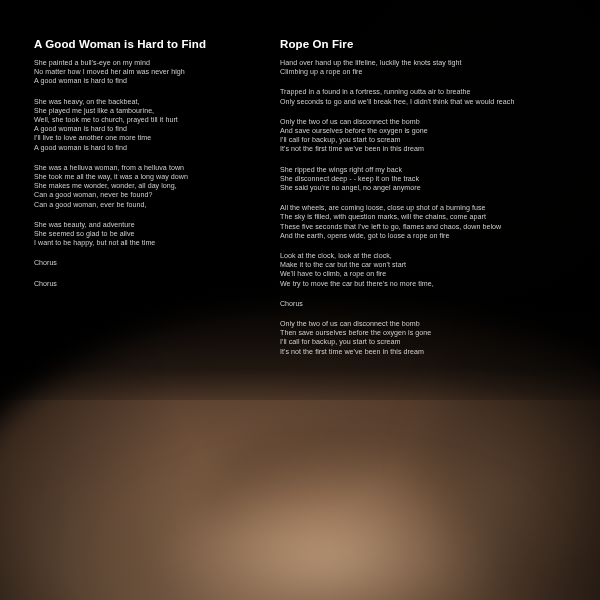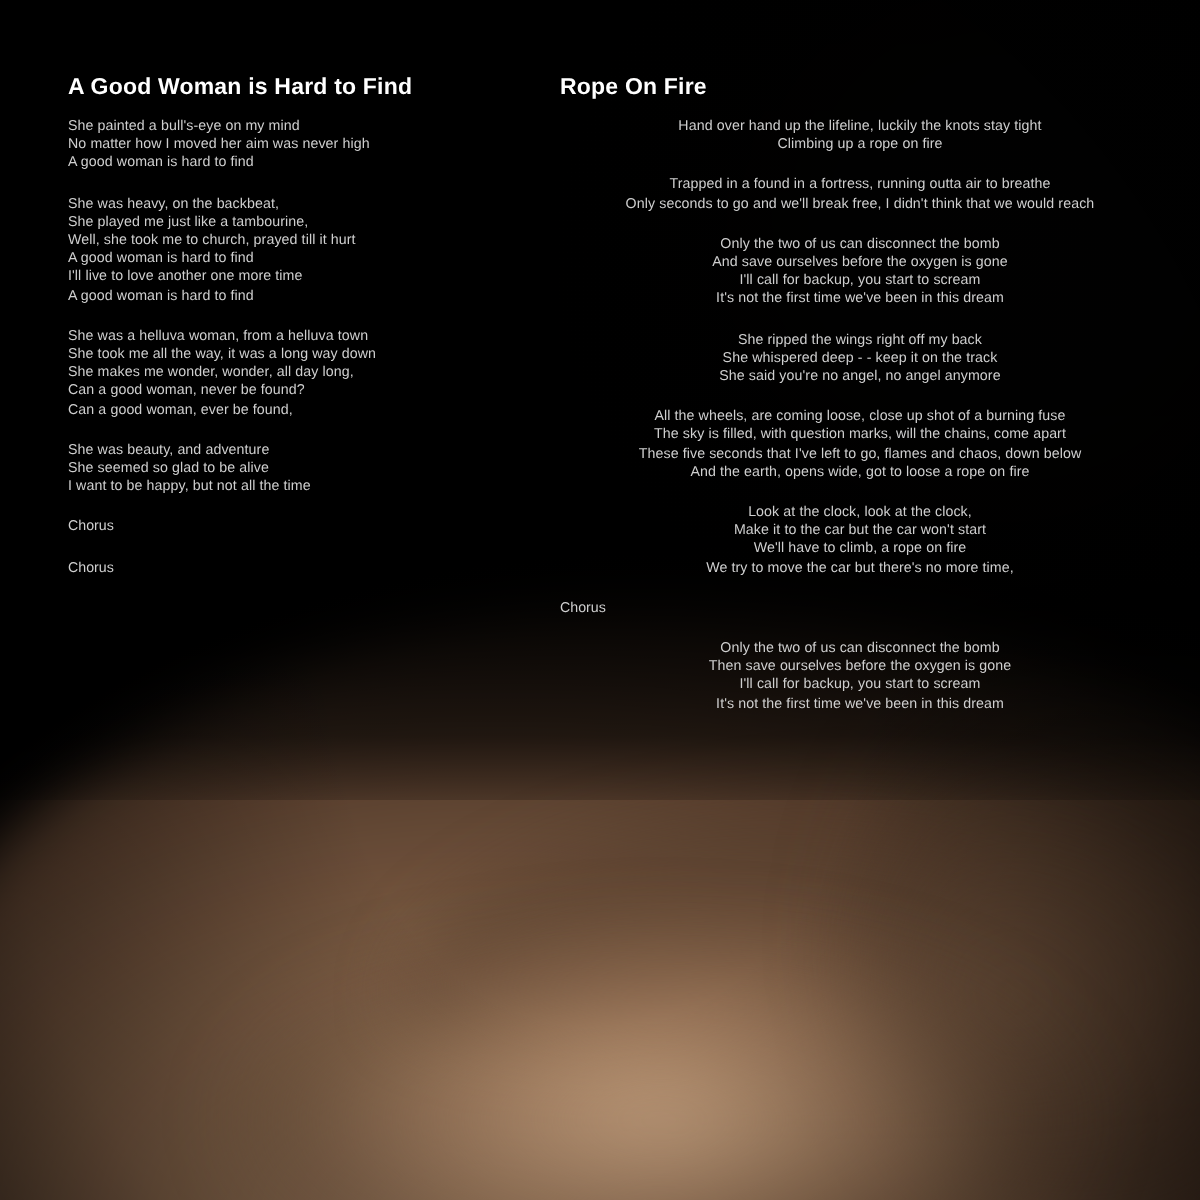--- a/index.html
+++ b/index.html
@@ -117,21 +117,21 @@
   .stanza {
     margin-bottom: 11px;
   }
   .line {
     font-size: 7.1px;
     line-height: 9.2px;
     color: #cfcfcf;
     white-space: nowrap;
     letter-spacing: 0.05px;
   }
-  .col-right .line { font-size: 7.1px; text-align: center; }
+  .col-right .line { font-size: 7.1px; }
   .chorus-line {
     font-size: 7.1px;
     line-height: 9.2px;
     color: #cfcfcf;
   }
 </style>
 </head>
 <body>
 
 <div id="page">
@@ -205,21 +205,21 @@
 
       <div class="stanza">
         <div class="line">Only the two of us can disconnect the bomb</div>
         <div class="line">And save ourselves before the oxygen is gone</div>
         <div class="line">I'll call for backup, you start to scream</div>
         <div class="line">It's not the first time we've been in this dream</div>
       </div>
 
       <div class="stanza">
         <div class="line">She ripped the wings right off my back</div>
-        <div class="line">She whispered deep - - keep it on the track</div>
+        <div class="line">She disconnect deep - - keep it on the track</div>
         <div class="line">She said you're no angel, no angel anymore</div>
       </div>
 
       <div class="stanza">
         <div class="line">All the wheels, are coming loose, close up shot of a burning fuse</div>
         <div class="line">The sky is filled, with question marks, will the chains, come apart</div>
         <div class="line">These five seconds that I've left to go, flames and chaos, down below</div>
         <div class="line">And the earth, opens wide, got to loose a rope on fire</div>
       </div>
 

